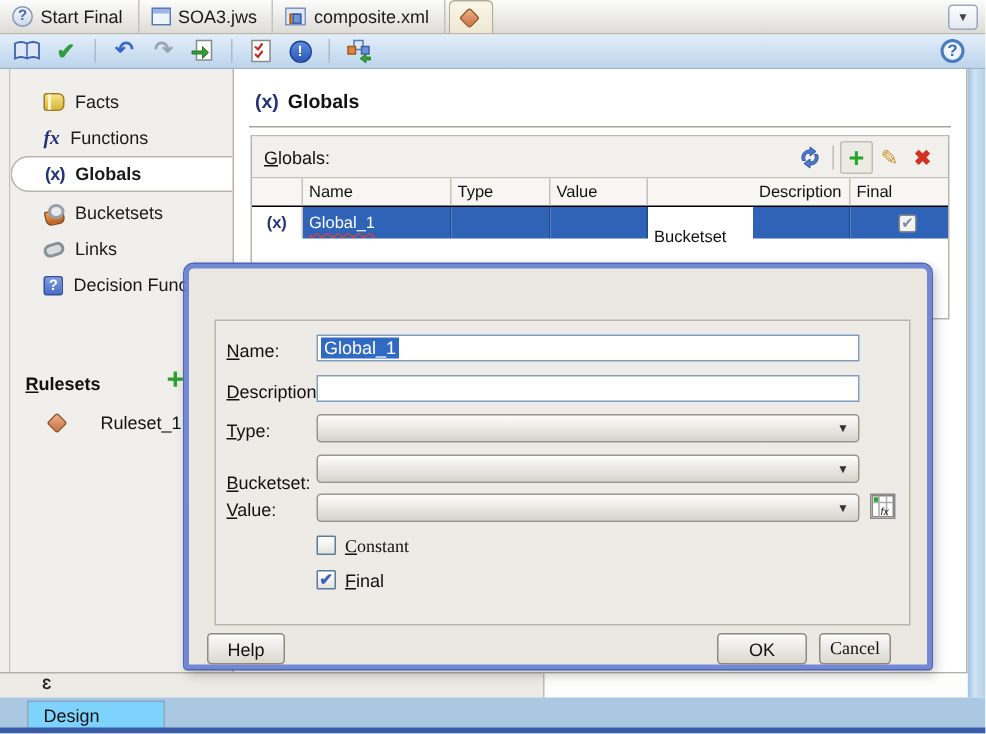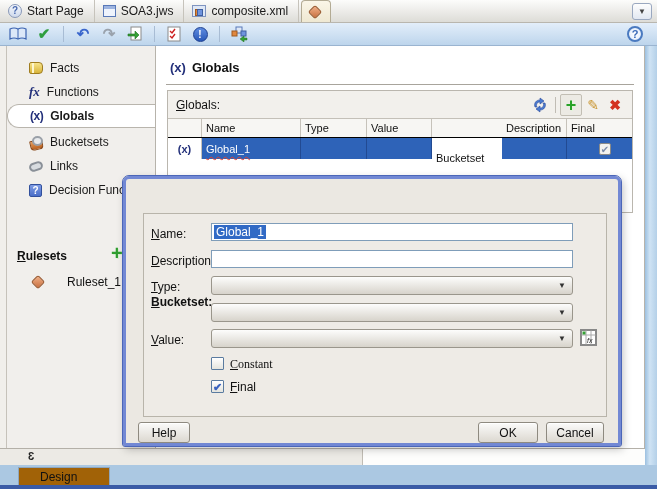--- a/index.html
+++ b/index.html
@@ -102,22 +102,22 @@
   .gtrow .c-icon { background:#fff; color:#23307a; font-weight:bold; }
   .name-misspelled { text-decoration:underline wavy #e04030; text-decoration-thickness:1px; text-underline-offset:3px; }
   .mini-check { width:12px; height:12px; background:#f2f2ef; border:1px solid #8a8a88; border-radius:2px;
     color:#7a8ba8; font-size:10px; line-height:11px; text-align:center; margin-left:28px; }
 
   
   .status-strip { left:0; top:448px; width:645px; height:17px; background:#eceae5; border-top:1px solid #b4b0a8; }
   .status-icon { position:absolute; left:28px; top:2px; font-size:10px; font-weight:bold; color:#222; }
   .status-field { position:absolute; left:362px; top:0; width:283px; height:17px; background:#fdfdfc; border-left:1px solid #c0bcb4; }
   .bottom-bar { left:0; top:465px; width:657px; height:24px; background:#abc8e2; }
-  .design-tab { position:absolute; left:18px; top:2px; width:92px; height:19px; background:#a16207;
-    border:1px solid #8ea6be; border-bottom:none; display:flex; align-items:center; padding-left:21px; font-size:12px; }
+  .design-tab { position:absolute; left:18px; top:2px; width:92px; height:19px; background:#7dd3fc;
+    border:1px solid #8ea6be; border-bottom:none; display:flex; align-items:center; padding-left:10px; font-size:12px; }
   .bottom-line { position:absolute; left:0; bottom:0; width:657px; height:4px; background:#3a5ba6; }
 
   
   .dialog { left:123px; top:176px; width:498px; height:270px; z-index:10;
     border:3px solid #7288d4; outline:1px solid #4b66b8; border-radius:6px 6px 2px 2px;
     background:#ebe8e2; box-shadow:2px 3px 8px rgba(0,0,0,0.25); }
   .dlg-title { height:22px; border-radius:3px 3px 0 0; display:flex; align-items:center; gap:6px; padding:0 4px 0 5px;
     background:linear-gradient(#b2c4f1,#7c9be6 45%,#6287d8); color:#fff; font-weight:bold; font-size:12px;
     text-shadow:1px 1px 1px rgba(30,40,90,0.6); }
   .dlg-close { margin-left:auto; width:18px; height:15px; border-radius:2px; border:1px solid #f0d0d4;
@@ -143,21 +143,21 @@
   .btn { position:absolute; height:21px; border:1px solid #8e8a80; border-radius:3px;
     background:linear-gradient(#fbfbfa,#dcd8d0); font-size:12px; display:flex; align-items:center; justify-content:center;
     box-shadow:inset 0 1px 0 #fff; }
 </style>
 </head>
 <body>
 
 <div class="abs tabbar">
   <div class="tab">
     <span class="ic-help-circle">?</span>
-    <span>Start Page</span>
+    <span>Start Final</span>
   </div>
   <div class="tab">
     <span class="ic-app"></span>
     <span>SOA3.jws</span>
   </div>
   <div class="tab">
     <span class="ic-comp"></span>
     <span>composite.xml</span>
   </div>
   <div class="tab active">
@@ -333,21 +333,21 @@
   <span class="frow-label mnemonic" style="top:75px;">Description:</span>
   <div class="txt" style="top:71px;">
     <span></span>
   </div>
 
   <span class="frow-label mnemonic" style="top:101px;">Type:</span>
   <div class="combo" style="top:97px;">
     <span class="arr">▼</span>
   </div>
 
-  <span class="frow-label mnemonic" style="top:116px;font-weight:bold;">Bucketset:</span>
+  <span class="frow-label mnemonic" style="top:136px;">Bucketset:</span>
   <div class="combo" style="top:124px;">
     <span class="arr">▼</span>
   </div>
 
   <span class="frow-label mnemonic" style="top:154px;">Value:</span>
   <div class="combo" style="top:150px;">
     <span class="arr">▼</span>
   </div>
   <div class="exp-btn" style="top:150px;">
     <svg width="15" height="15" viewBox="0 0 15 15">
@@ -361,14 +361,14 @@
   </div>
 
   <span class="cbx" style="top:178px;"></span>
   <span class="cbx-label mnemonic" style="top:178px;font-family:Liberation Serif, serif;">Constant</span>
 
   <span class="cbx" style="top:201px;"><span>✔</span></span>
   <span class="cbx-label mnemonic" style="top:201px;">Final</span>
 
   <div class="btn mnemonic" style="left:12px; top:243px; width:52px;">Help</div>
   <div class="btn" style="left:352px; top:243px; width:60px;">OK</div>
-  <div class="btn" style="left:420px; top:243px; width:58px;">Cancel</div>
+  <div class="btn" style="left:420px; top:243px; width:48px;font-family:Liberation Serif, serif;">Cancel</div>
 </div>
 
 </body></html>

